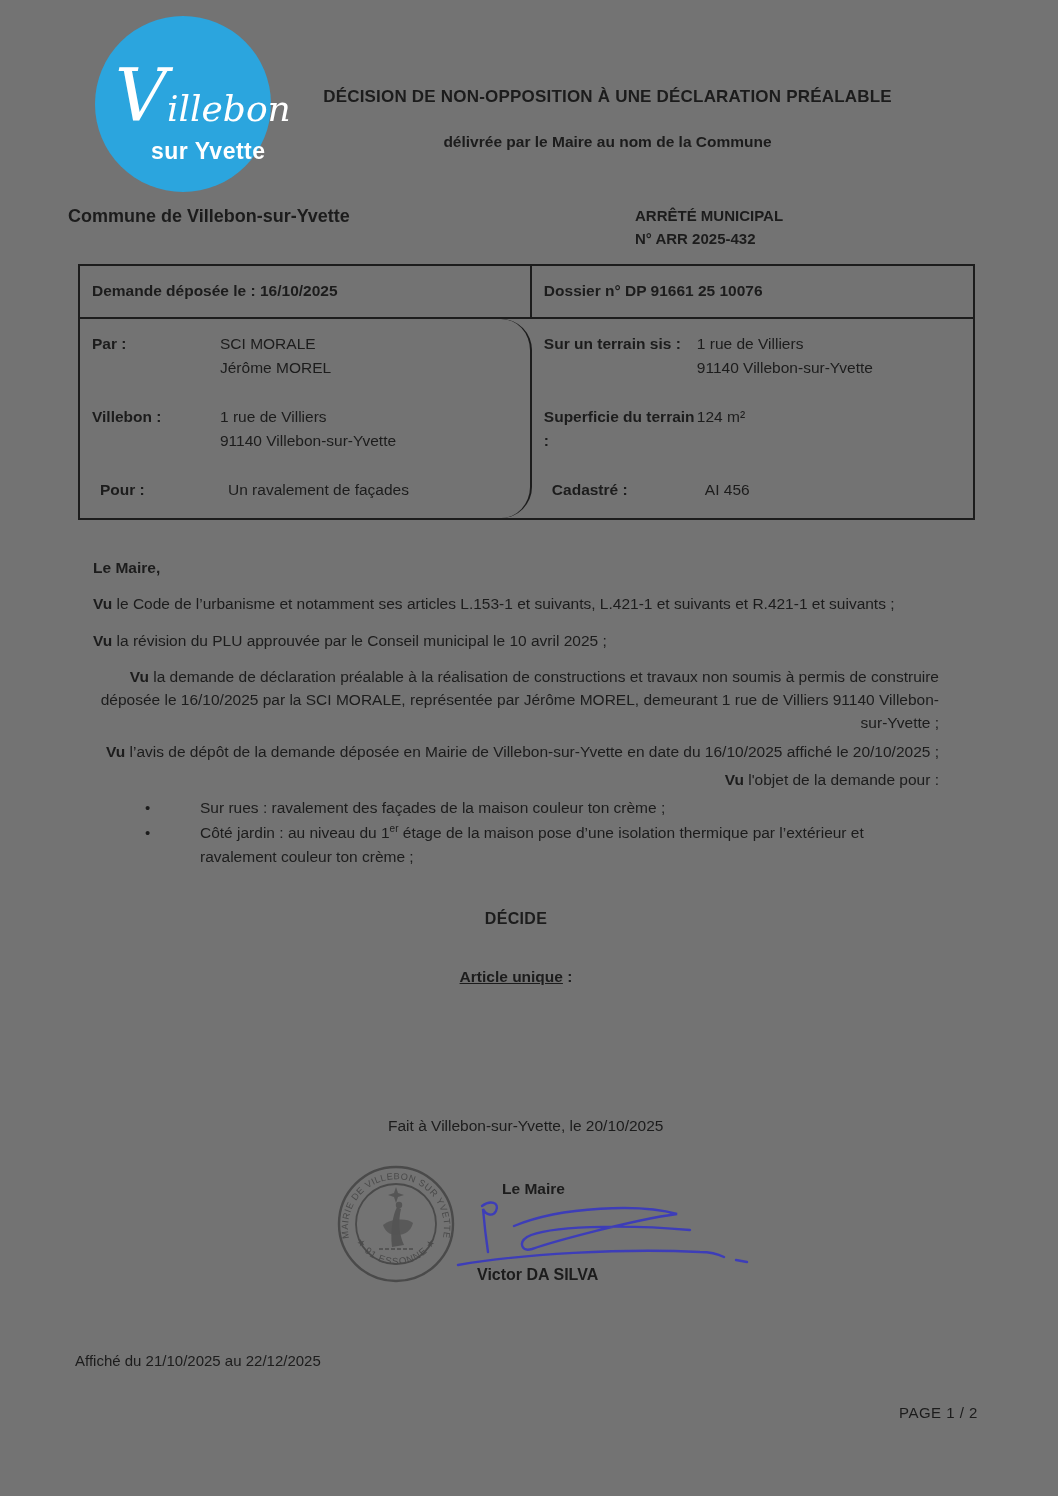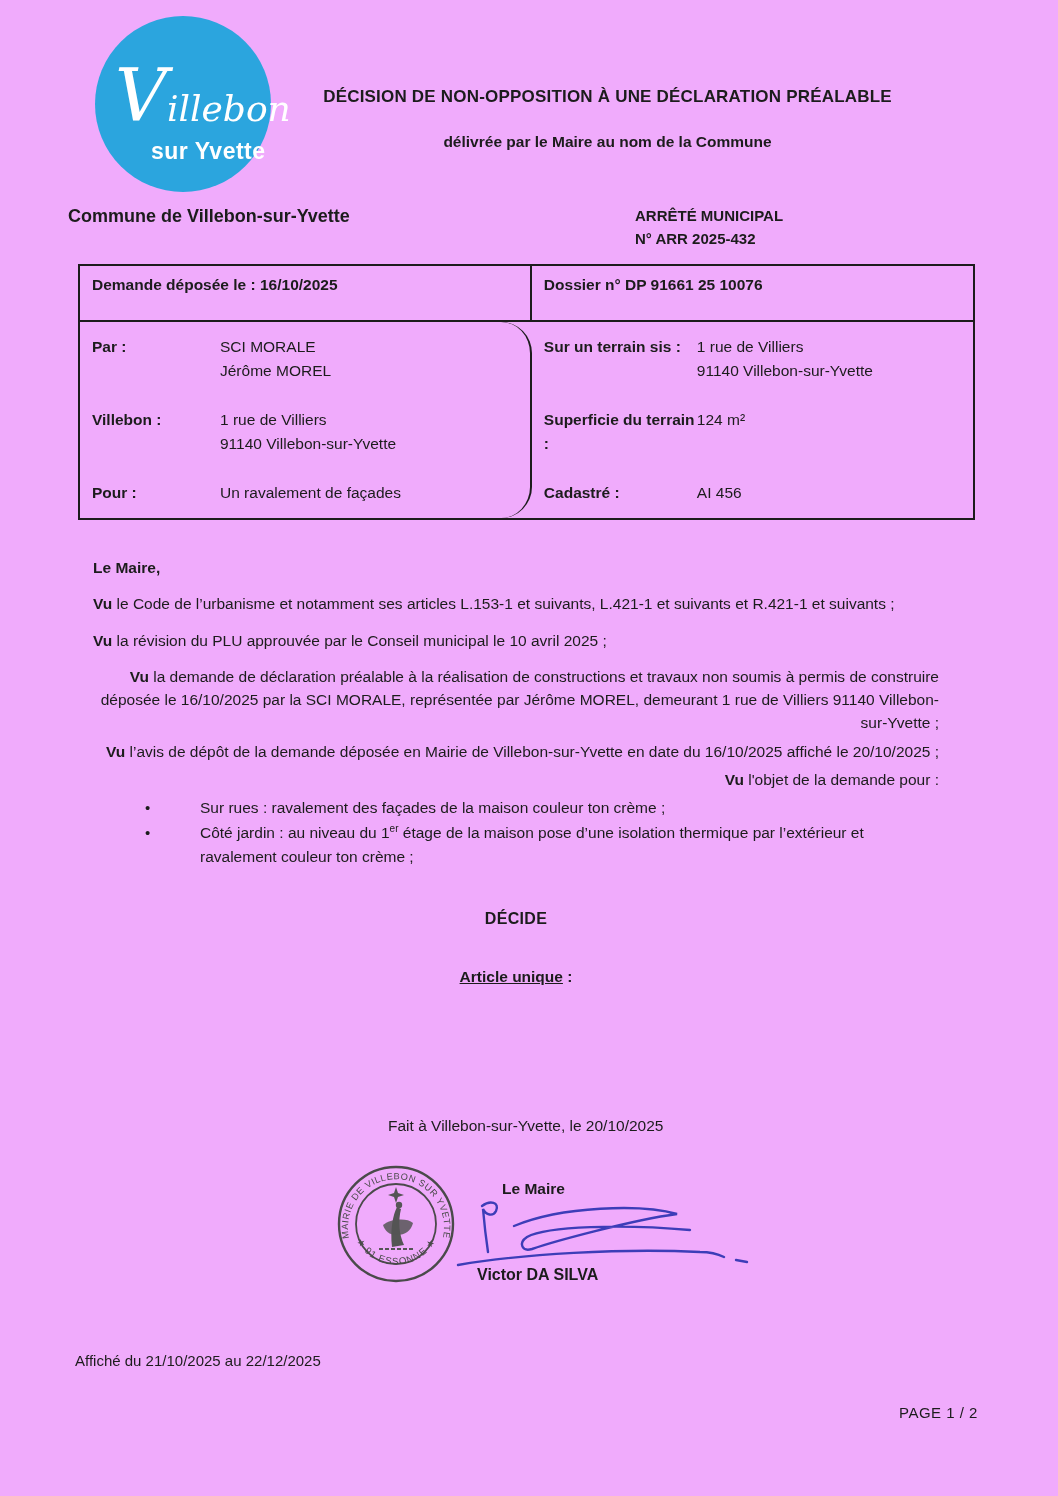--- a/index.html
+++ b/index.html
@@ -1,18 +1,18 @@
 <!DOCTYPE html>
 <html><head>
 <meta charset="utf-8">
 <style>
   * { margin:0; padding:0; box-sizing:border-box; }
   body { background:#ffffff; }
   .page {
-    position:relative; width:1058px; height:1496px; background:#f0abfc;
+    position:relative; width:1058px; height:1496px; background:#737373;
     font-family:"Liberation Sans", sans-serif; color:#1c1c1c; overflow:hidden;
   }
 
   
   .logo { position:absolute; left:95px; top:16px; width:176px; height:176px;
           border-radius:50%; background:#2ba5de; }
   .logo-line1 {
     position:absolute; left:20px; top:52px; color:#fff;
     font-family:"DejaVu Serif", serif; font-style:italic; font-size:36px; line-height:1;
   }
@@ -29,26 +29,26 @@
 
   .commune { position:absolute; left:68px; top:206px; font-size:18px; font-weight:bold; }
   .arrete  { position:absolute; left:635px; top:205px; font-size:15px; font-weight:bold; line-height:1.5; }
 
   
   .dossier-table { position:absolute; left:78px; top:264px; width:897px; height:256px;
                    border:2px solid #1c1c1c; display:flex; flex-direction:column; font-size:15.5px; }
   .t-row { display:flex; }
   .t-head { height:56px; border-bottom:2px solid #1c1c1c; }
   .t-body { flex:1; }
-  .t-cell { padding:10px 12px; }
+  .t-cell { padding:16px 12px; }
   .t-left  { width:50.6%; border-right:2px solid #1c1c1c; }
   .t-right { width:49.4%; }
   .t-head .t-cell { font-weight:bold; }
   .pair { display:flex; margin-bottom:25px; line-height:1.55; }
-  .pair:last-child { margin-bottom:0; }
+  .pair:last-child { margin-bottom:0;margin-left:8px; }
   .pair .lbl { font-weight:bold; flex:0 0 128px; }
   .t-right .pair .lbl { flex:0 0 153px; }
   .t-body .t-cell { padding-top:13px;border-radius:31px; }
 
   
   .main { position:absolute; left:93px; top:556px; width:846px; font-size:15.5px; line-height:1.5; }
   .main p { margin:0 0 13px 0; }
   .salutation { font-weight:bold; }
   .lead { font-weight:bold; }
   p.tight { margin-bottom:5px;text-align:right; }

